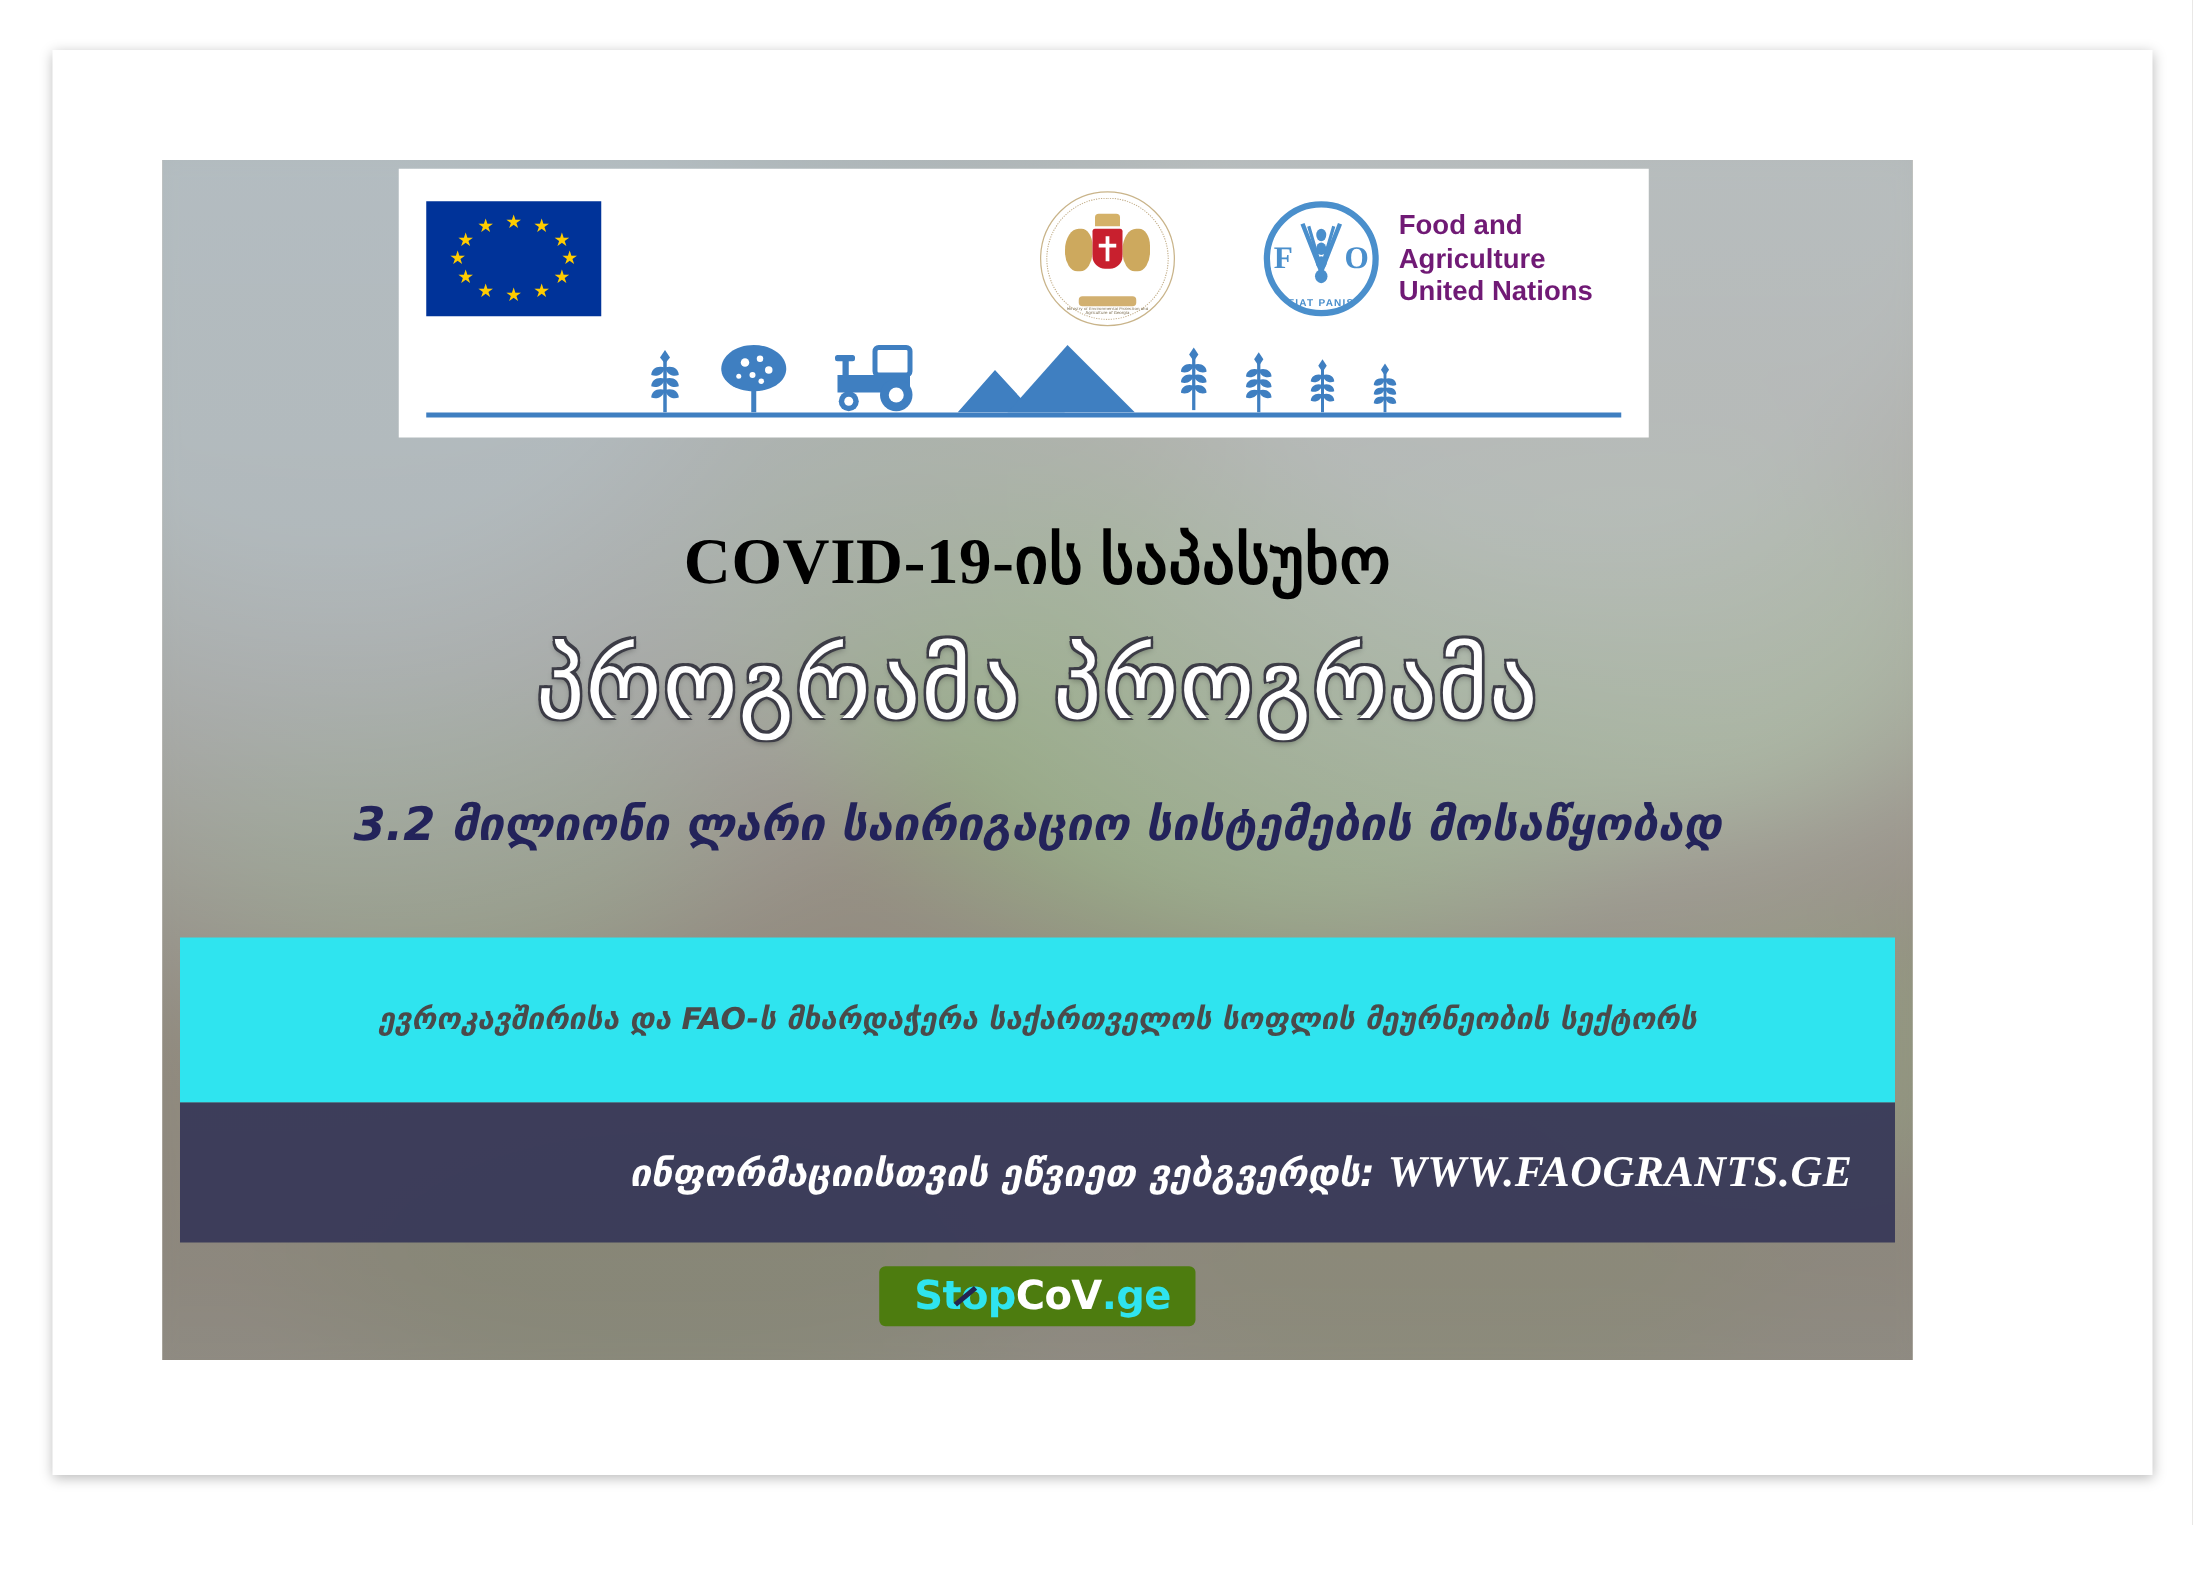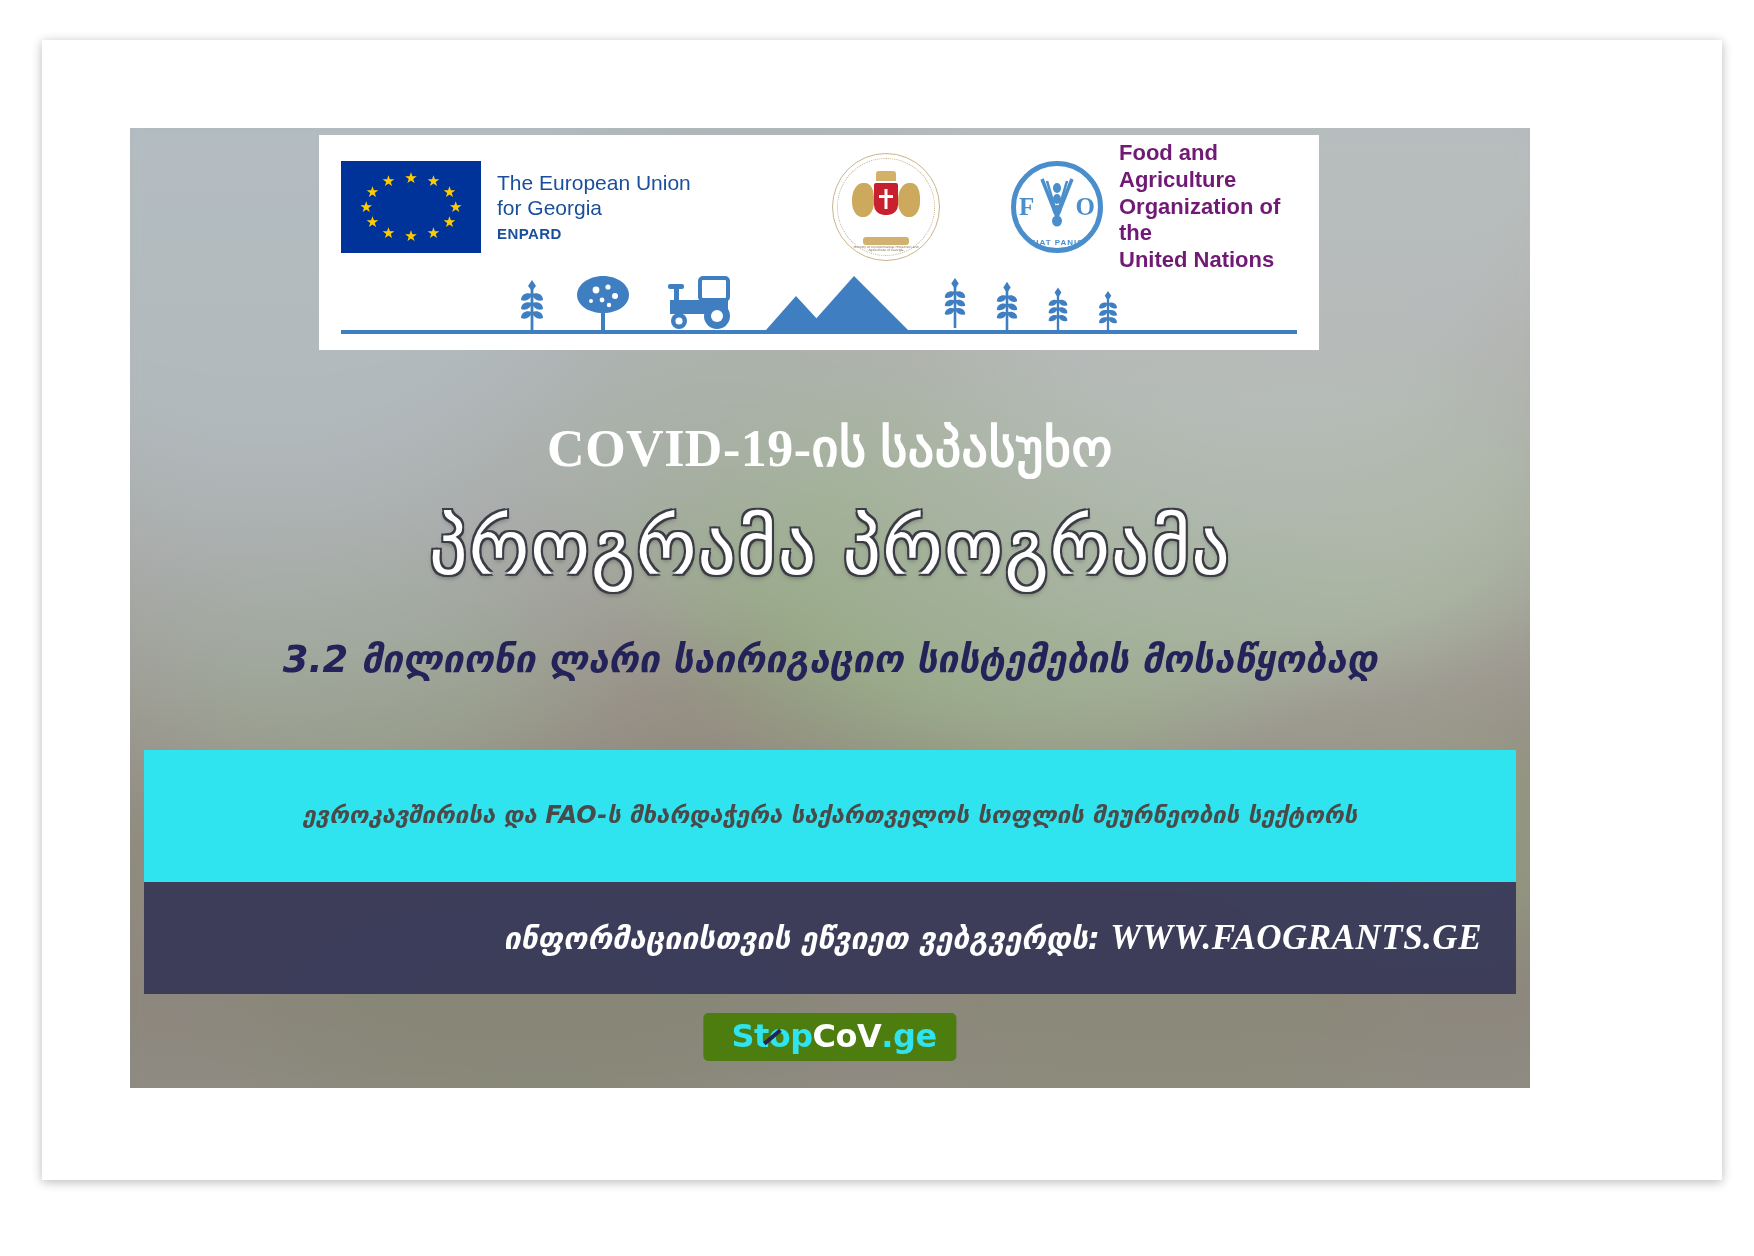--- a/index.html
+++ b/index.html
@@ -235,21 +235,21 @@
 
   
   .txt-layer { position:absolute; inset:0; }
 
   .t-covid {
     position:absolute; top:290px; left:0; right:0;
     text-align:center;
     font-family:"Liberation Serif", serif;
     font-weight:bold;
     font-size:52px;
-    color:#ffffff;
+    color:#000000;
     letter-spacing:0.5px;
   }
   .t-program {
     position:absolute; top:375px; left:0; right:0;
     text-align:center;
     font-family:"DejaVu Sans", sans-serif;
     font-size:76px;
     color:#ffffff;
     text-shadow:
       -2px -2px 0 #3c3c46, 2px -2px 0 #3c3c46,
@@ -362,25 +362,20 @@
               <span class="eu-star" style="left:77.5%;top:34%;">★</span>
               <span class="eu-star" style="left:82%;  top:50%;">★</span>
               <span class="eu-star" style="left:77.5%;top:66%;">★</span>
               <span class="eu-star" style="left:66%;  top:78%;">★</span>
               <span class="eu-star" style="left:50%;  top:82%;">★</span>
               <span class="eu-star" style="left:34%;  top:78%;">★</span>
               <span class="eu-star" style="left:22.5%;top:66%;">★</span>
               <span class="eu-star" style="left:18%;  top:50%;">★</span>
               <span class="eu-star" style="left:22.5%;top:34%;">★</span>
               <span class="eu-star" style="left:34%;  top:22%;">★</span>
-            </div>
-            <div class="eu-text">
-              <div class="l1">The European Union</div>
-              <div class="l2">for Georgia</div>
-              <div class="l3">ENPARD</div>
             </div>
           </div>
 
           <div class="gov-block">
             <div class="gov-seal">
               <div class="gov-ring"></div>
               <div class="gov-ring-text"></div>
               <div class="gov-lion-l"></div>
               <div class="gov-lion-r"></div>
               <div class="gov-crown"></div>
@@ -402,21 +397,20 @@
                 <ellipse cx="17" cy="46" rx="5" ry="5.5" fill="#4a8fcc"></ellipse>
               </svg>
               <div class="fao-letters">
                 <span>F</span>
                 <span>O</span>
               </div>
               <div class="fao-motto">FIAT PANIS</div>
             </div>
             <div class="fao-text">
               <div>Food and Agriculture</div>
-              <div>Organization of the</div>
               <div>United Nations</div>
             </div>
           </div>
         </div>
 
         <div class="icon-strip">
 
           <svg class="agri-icon" width="28" height="52" viewBox="0 0 28 52">
             <rect x="12.6" y="10" width="2.8" height="42" fill="#3f7fc1"></rect>
             <path d="M14 2 L18 8 L14 13 L10 8 Z" fill="#3f7fc1"></path>

